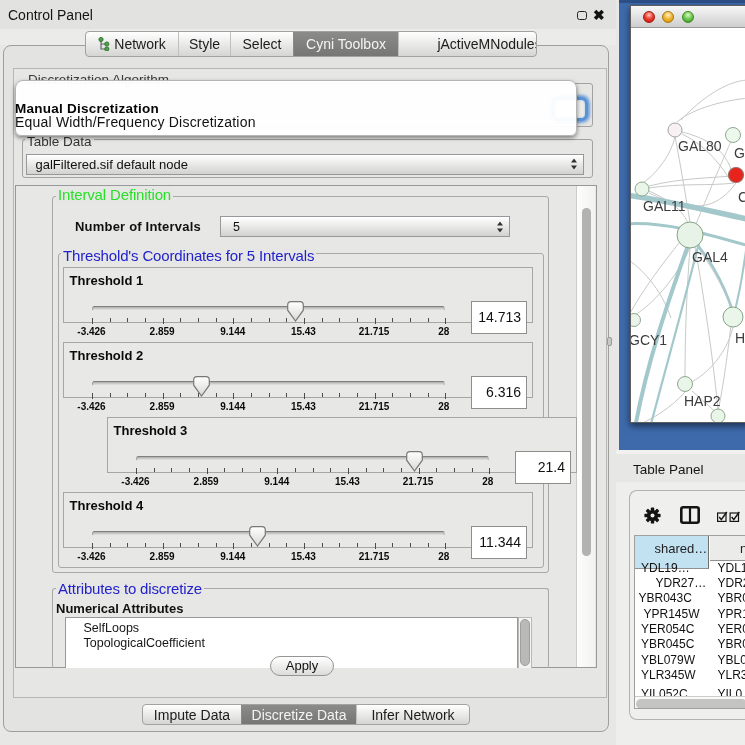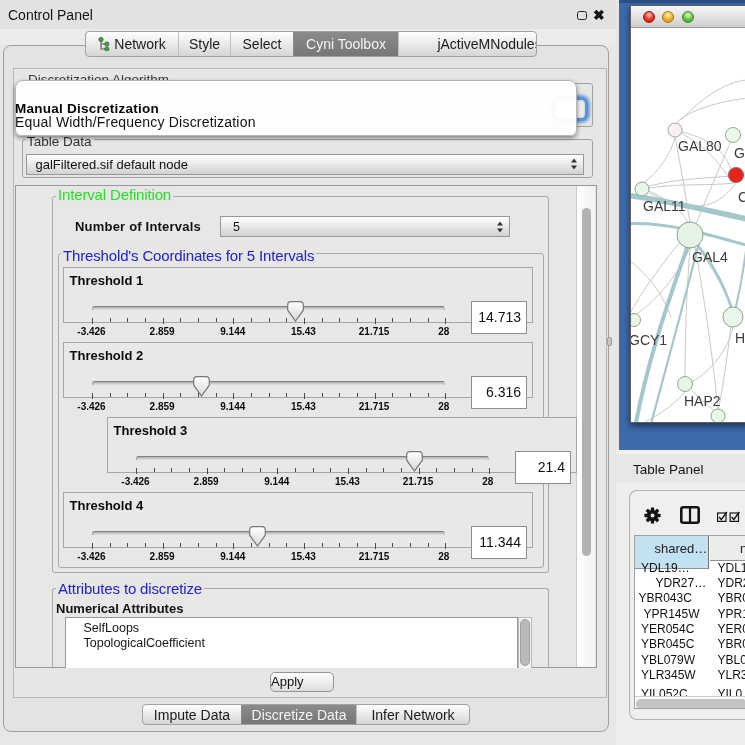--- a/index.html
+++ b/index.html
@@ -78,21 +78,21 @@
   .tblock .thumb { position:absolute; top:33px; }
   .tblock .vbox { position:absolute; left:407.5px; top:33px; width:56px; height:33px; background:#fff; border:1px solid #8e8e8c; font-size:14px; color:#111; text-align:right; line-height:31.5px; padding-right:5px; }
 
   
   #lab-numattr { left:56px; top:601px; font-weight:bold; font-size:13px; color:#111; }
   #attr-list { left:64.5px; top:617px; width:453px; height:51px; background:#fff; border:1px solid #98989a; border-bottom:none; font-size:12.5px; color:#151515; padding-top:2px; }
   #attr-list div { padding-left:18px; height:13px; line-height:13px; margin-top:2px; }
   #attr-scroll { left:517.5px; top:617px; width:14px; height:51px; background:#f4f4f2; border:1px solid #b8b8b6; border-bottom:none; }
   #attr-thumb { left:519.5px; top:619px; width:10px; height:47px; background:#b9b9b7; border:1px solid #a0a09e; border-radius:5px; }
 
-  #apply { left:270px; top:672px; width:64px; height:20px; border:1px solid #959593; border-radius:5px; background:linear-gradient(#ffffff,#dcdcda); font-size:13px; color:#111; line-height:18px; }
+  #apply { left:270px; top:656px; width:64px; height:20px; border:1px solid #959593; border-radius:10px; background:linear-gradient(#ffffff,#dcdcda); font-size:13px; color:#111; text-align:center; line-height:18px; }
 
   
   #bluepanel { left:619px; top:0; width:126px; height:450px; background:#3e6aac; border-top:3px solid #2c4f88; }
   #netwin { left:630px; top:5px; width:120px; height:418px; border:1px solid #5f5f5f; background:#fff; box-shadow:0 3px 7px rgba(0,0,0,0.55); }
   #nettitle { left:0; top:0; width:100%; height:22px; background:linear-gradient(#f7f7f7,#cecece); border-bottom:1px solid #999999; }
   .light { position:absolute; top:5px; width:12px; height:12px; border-radius:50%; }
   #light-r { left:11.5px; background:radial-gradient(circle at 50% 30%, #ffb0a6 8%, #ee4235 45%, #d42015 75%); border:1px solid #a01a10; }
   #light-y { left:31px;  background:radial-gradient(circle at 50% 30%, #ffeab0 8%, #f2b73c 45%, #dfa012 75%); border:1px solid #a87a0c; }
   #light-g { left:51px;  background:radial-gradient(circle at 50% 30%, #c8f0ae 8%, #77cc58 45%, #4ca832 75%); border:1px solid #3c8a24; }
 

